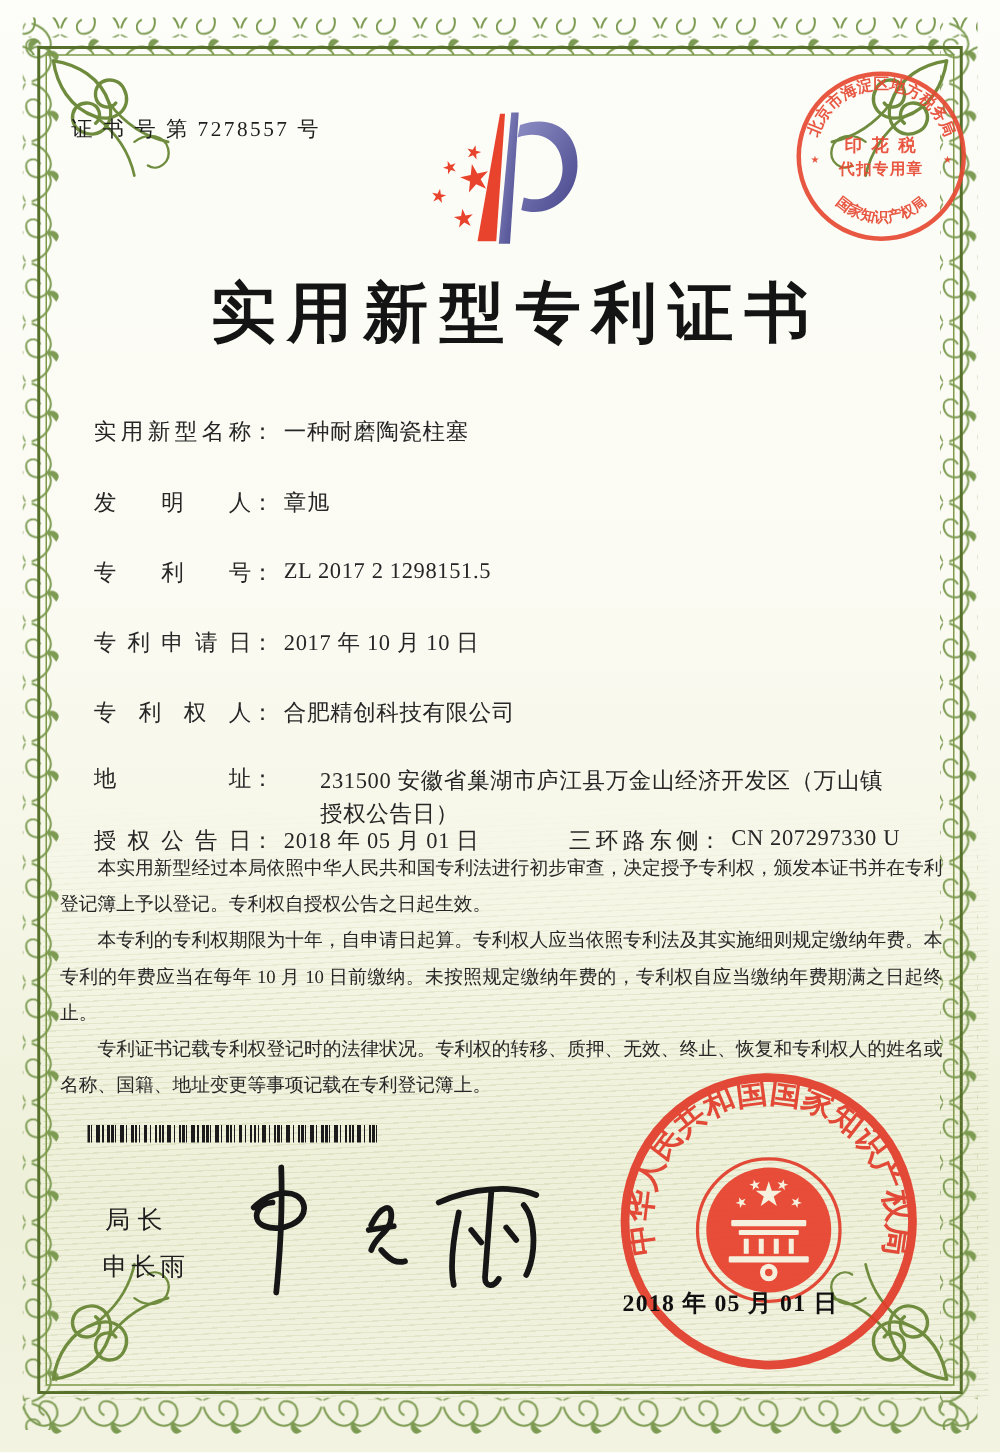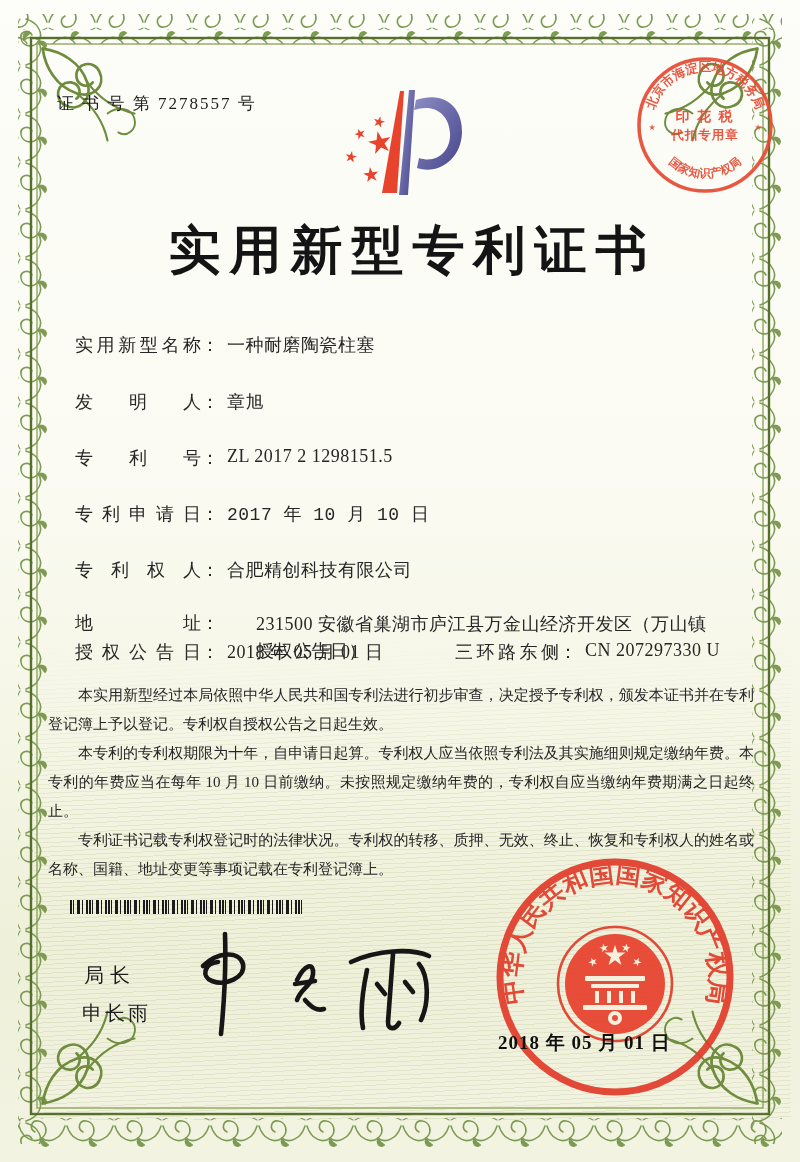--- a/index.html
+++ b/index.html
@@ -148,39 +148,39 @@
   <div class="frow" style="top:390px;">
     <span class="lbl">发明人</span>
       <span class="colon">：</span>
     <span class="val">章旭</span>
   </div>
   <div class="frow" style="top:446px;">
     <span class="lbl">专利号</span>
       <span class="colon">：</span>
     <span class="val">ZL 2017 2 1298151.5</span>
   </div>
-  <div class="frow" style="top:502px;font-family:Liberation Mono, monospace;">
+  <div class="frow" style="top:502px;">
     <span class="lbl">专利申请日</span>
       <span class="colon">：</span>
     <span class="val">2017 年 10 月 10 日</span>
   </div>
   <div class="frow" style="top:558px;">
     <span class="lbl">专利权人</span>
       <span class="colon">：</span>
     <span class="val">合肥精创科技有限公司</span>
   </div>
 
   <div class="frow" style="top:611px;">
     <span class="lbl">地址</span>
       <span class="colon">：</span>
     <span class="addr-val"><span>231500 安徽省巢湖市庐江县万金山经济开发区（万山镇</span><br>
       <span>授权公告日）</span></span>
   </div>
 
-  <div class="frow" style="top:640px;width:650px;align-items:center;">
+  <div class="frow" style="top:660px;width:650px;align-items:center;">
     <span class="lbl">授权公告日</span>
       <span class="colon">：</span>
     <span class="val">2018 年 05 月 01 日</span>
     <span class="grant-right">
       <span class="lbl">三环路东侧</span>
         <span class="colon">：</span>
       <span class="val">CN 207297330 U</span>
     </span>
   </div>
 

